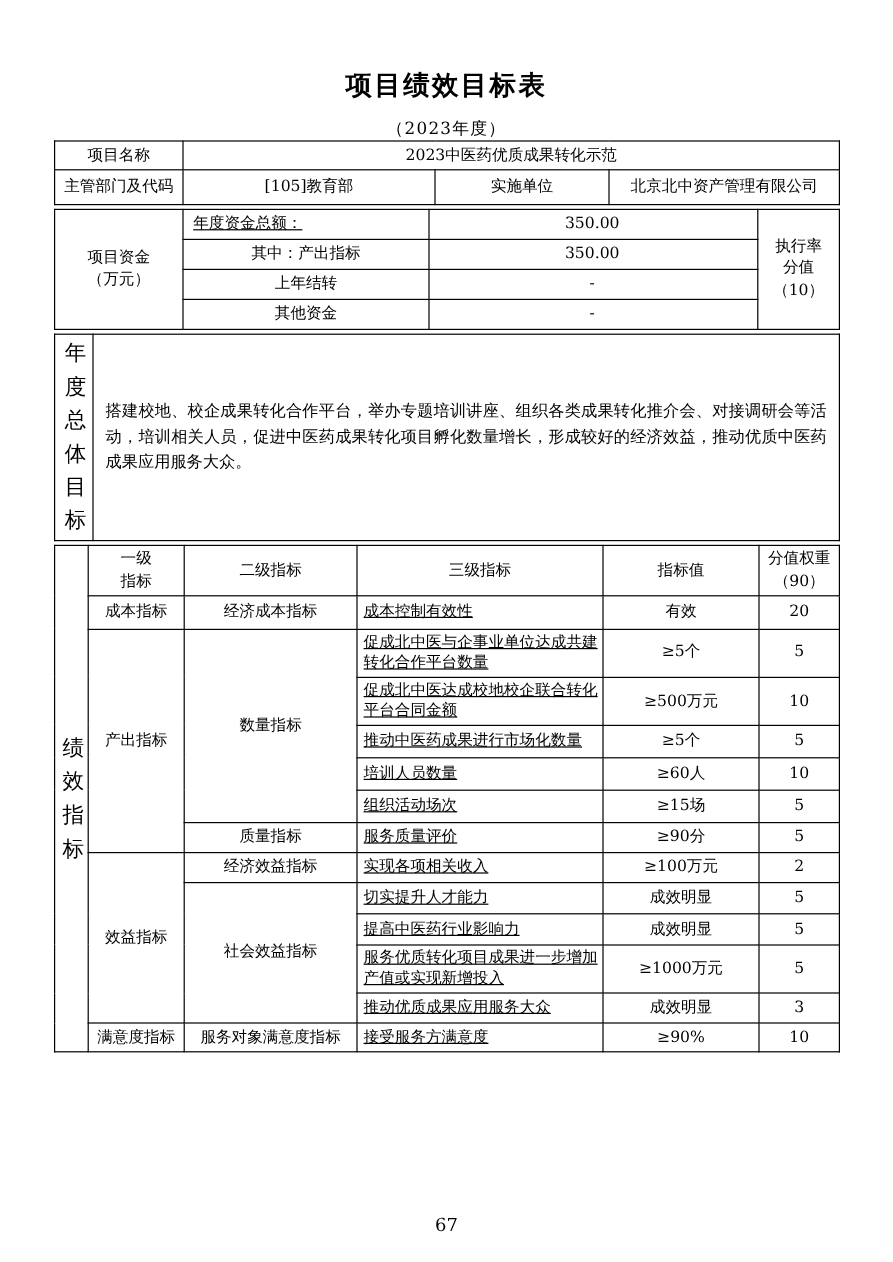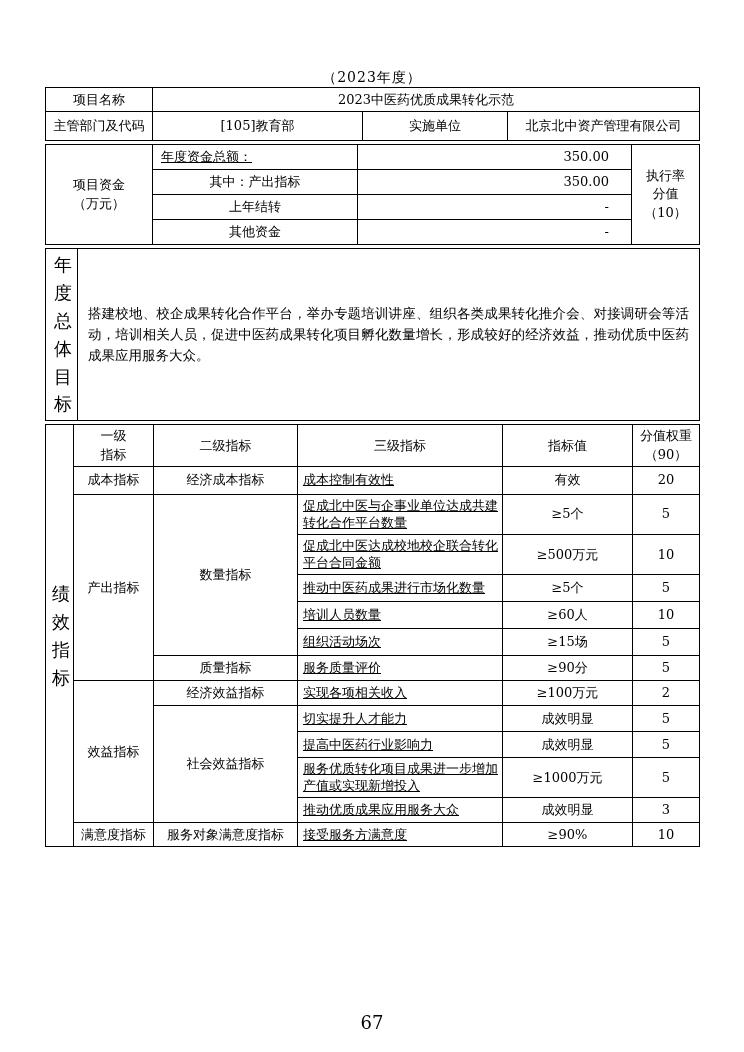--- a/index.html
+++ b/index.html
@@ -22,45 +22,46 @@
   .sec { margin-top:3px; }
 
   
   .info-tbl  col.c1{width:107px} .info-tbl col.c2{width:210px} .info-tbl col.c3{width:145px} .info-tbl col.c4{width:192px}
   .fund-tbl  col.c1{width:107px} .fund-tbl col.c2{width:205px} .fund-tbl col.c3{width:274px} .fund-tbl col.c4{width:68px}
   .goal-tbl  col.c1{width:32px}  .goal-tbl col.c2{width:622px}
   .ind-tbl   col.c1{width:28px}  .ind-tbl col.c2{width:80px}  .ind-tbl col.c3{width:144px}
   .ind-tbl   col.c4{width:205px} .ind-tbl col.c5{width:130px} .ind-tbl col.c6{width:67px}
 
   .left   { text-align:left; padding-left:8px;text-decoration:underline; }
-  .num    { text-align:right; padding-right:22px; }
+  .num    { text-align:center; padding-right:6px; }
   .l3cell { text-align:left; padding-left:5px;text-decoration:underline; }
 
   .lines span { display:block; line-height:1.4; }
 
   .vtext {
     display:inline-block; width:15px; font-size:18px;
     line-height:1.55; word-break:break-all; text-align:center;
   }
 
   .goal-content {
     text-align:left; padding:8px 10px; line-height:1.55; font-size:13.5px;
     text-align:justify;
   }
 
   .page-number {
     position:absolute; left:0; top:1012px; width:744px;
-    text-align:center; font-size:18px;
+    text-align:center; font-size:15px;
   }
 </style>
 </head>
 <body>
 
 <div class="page">
 
+  <div class="title">项目绩效目标表</div>
   <div class="subtitle">（2023年度）</div>
 
   <table class="info-tbl">
     <colgroup>
         <col class="c1">
         <col class="c2">
         <col class="c3">
         <col class="c4">
       </colgroup>
     <tbody>

